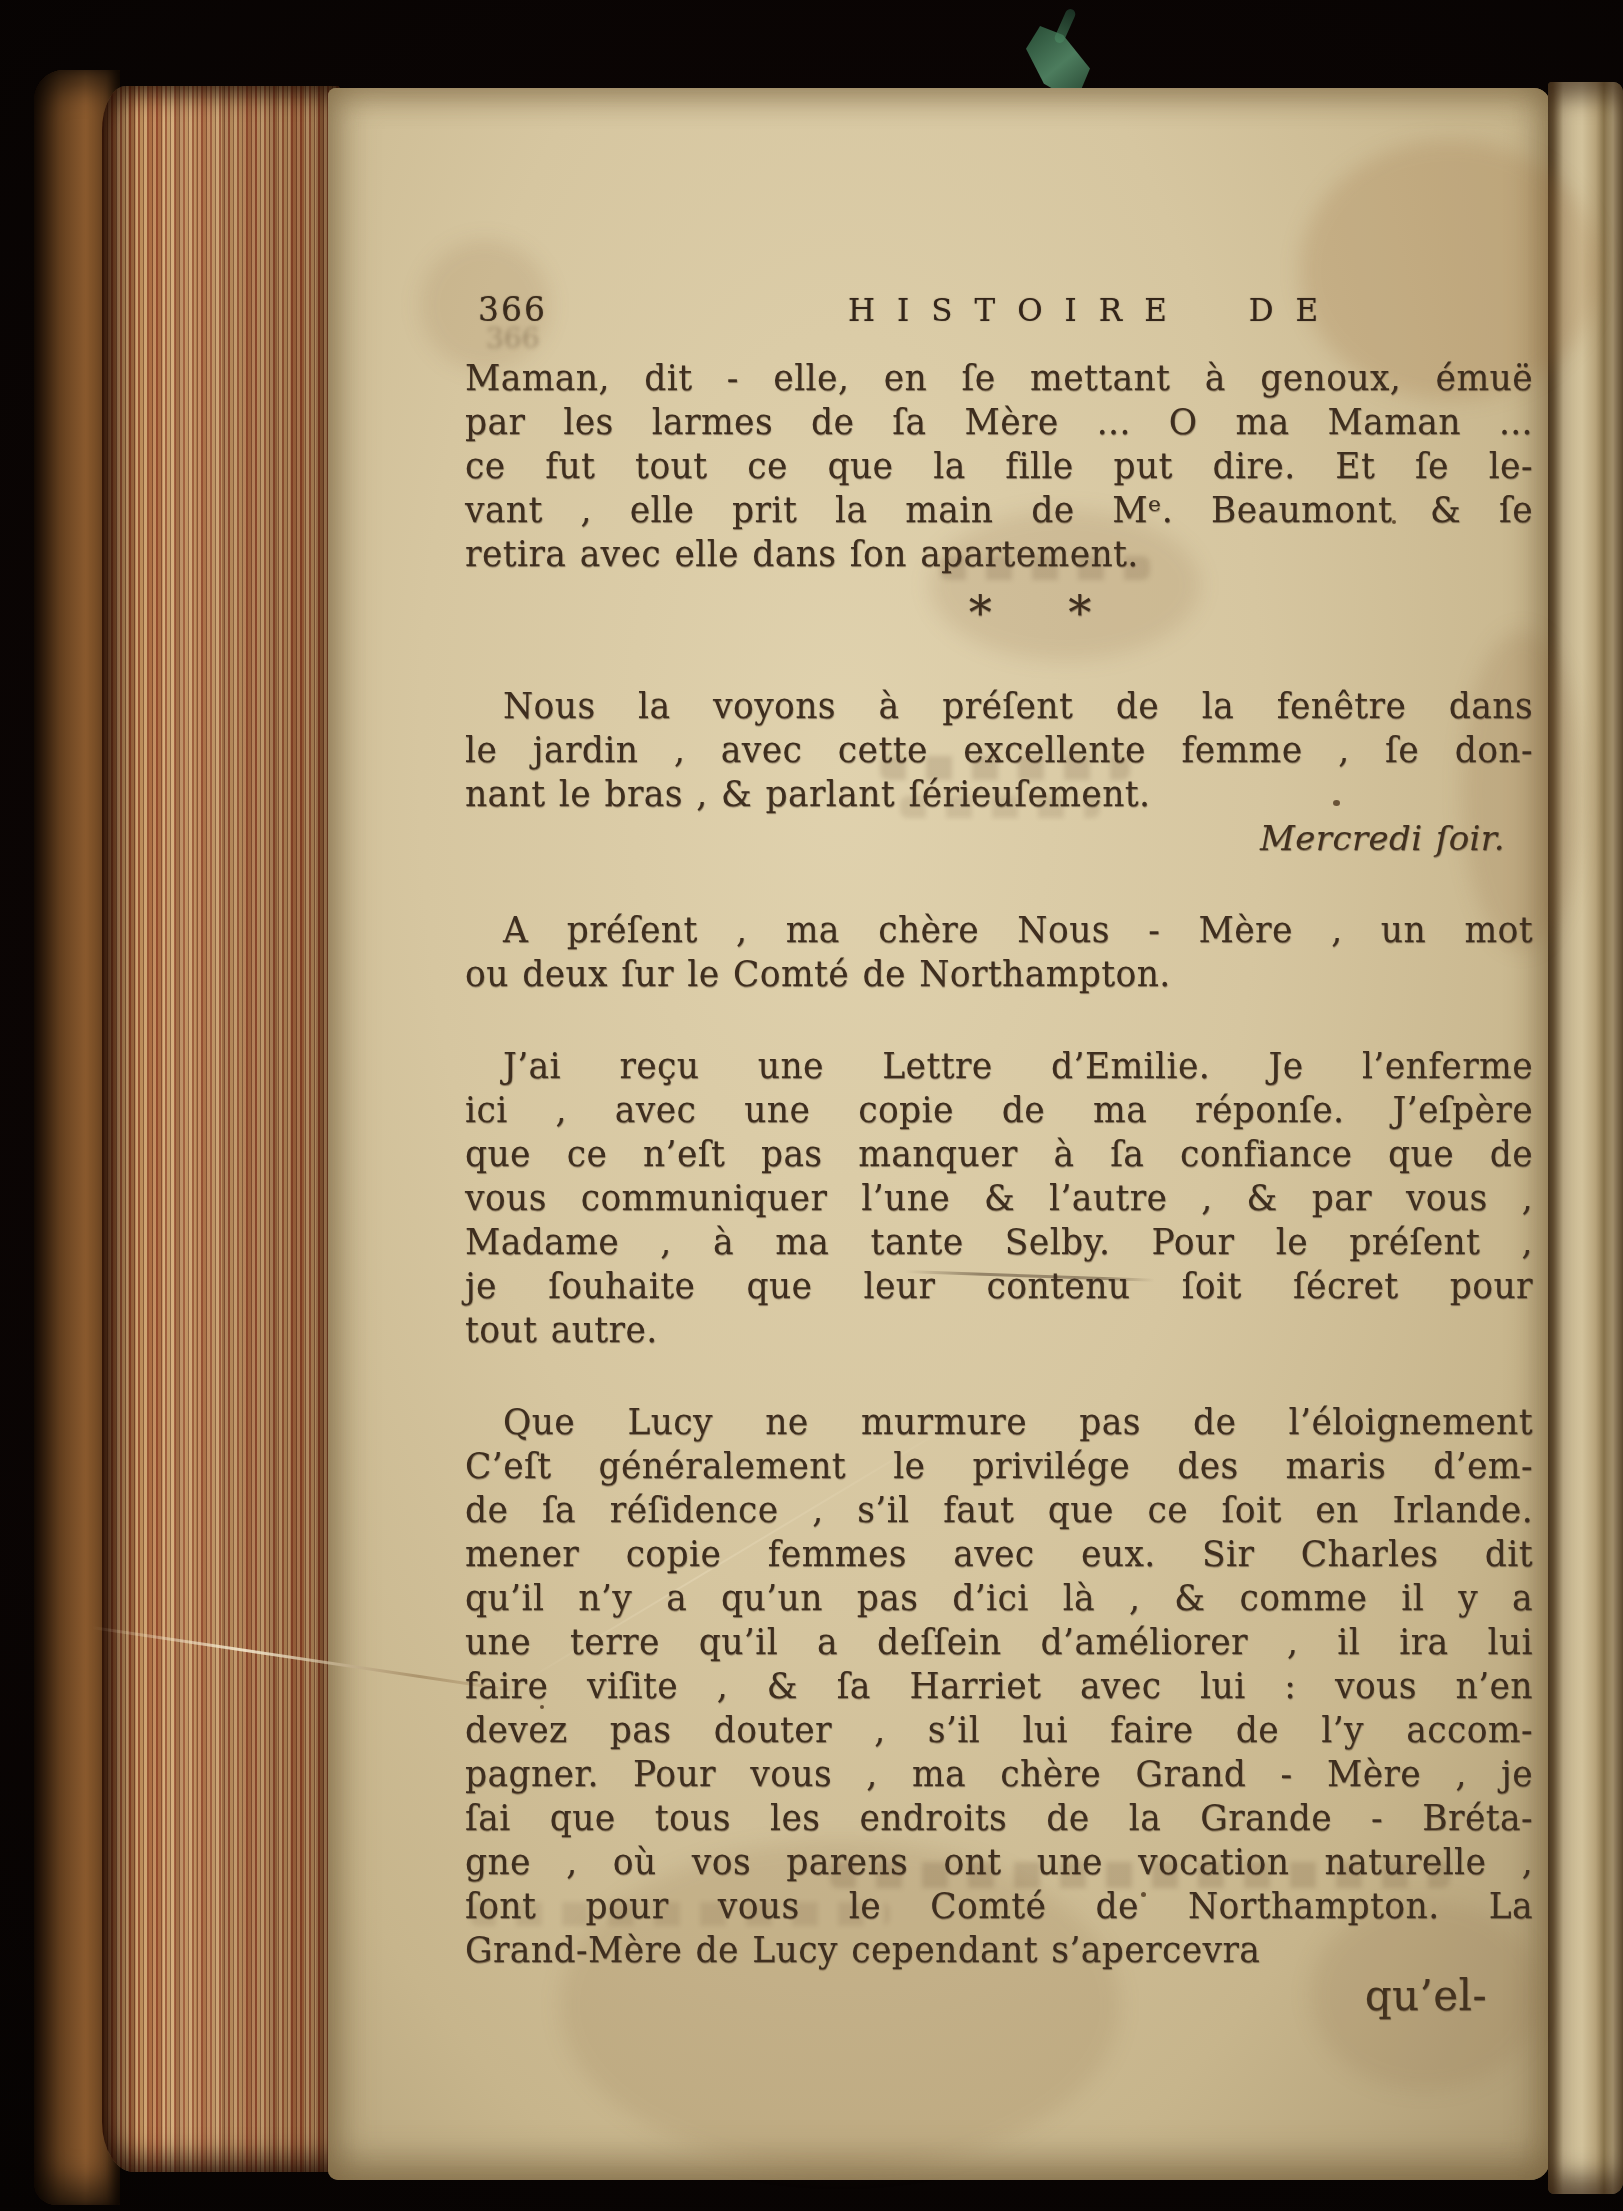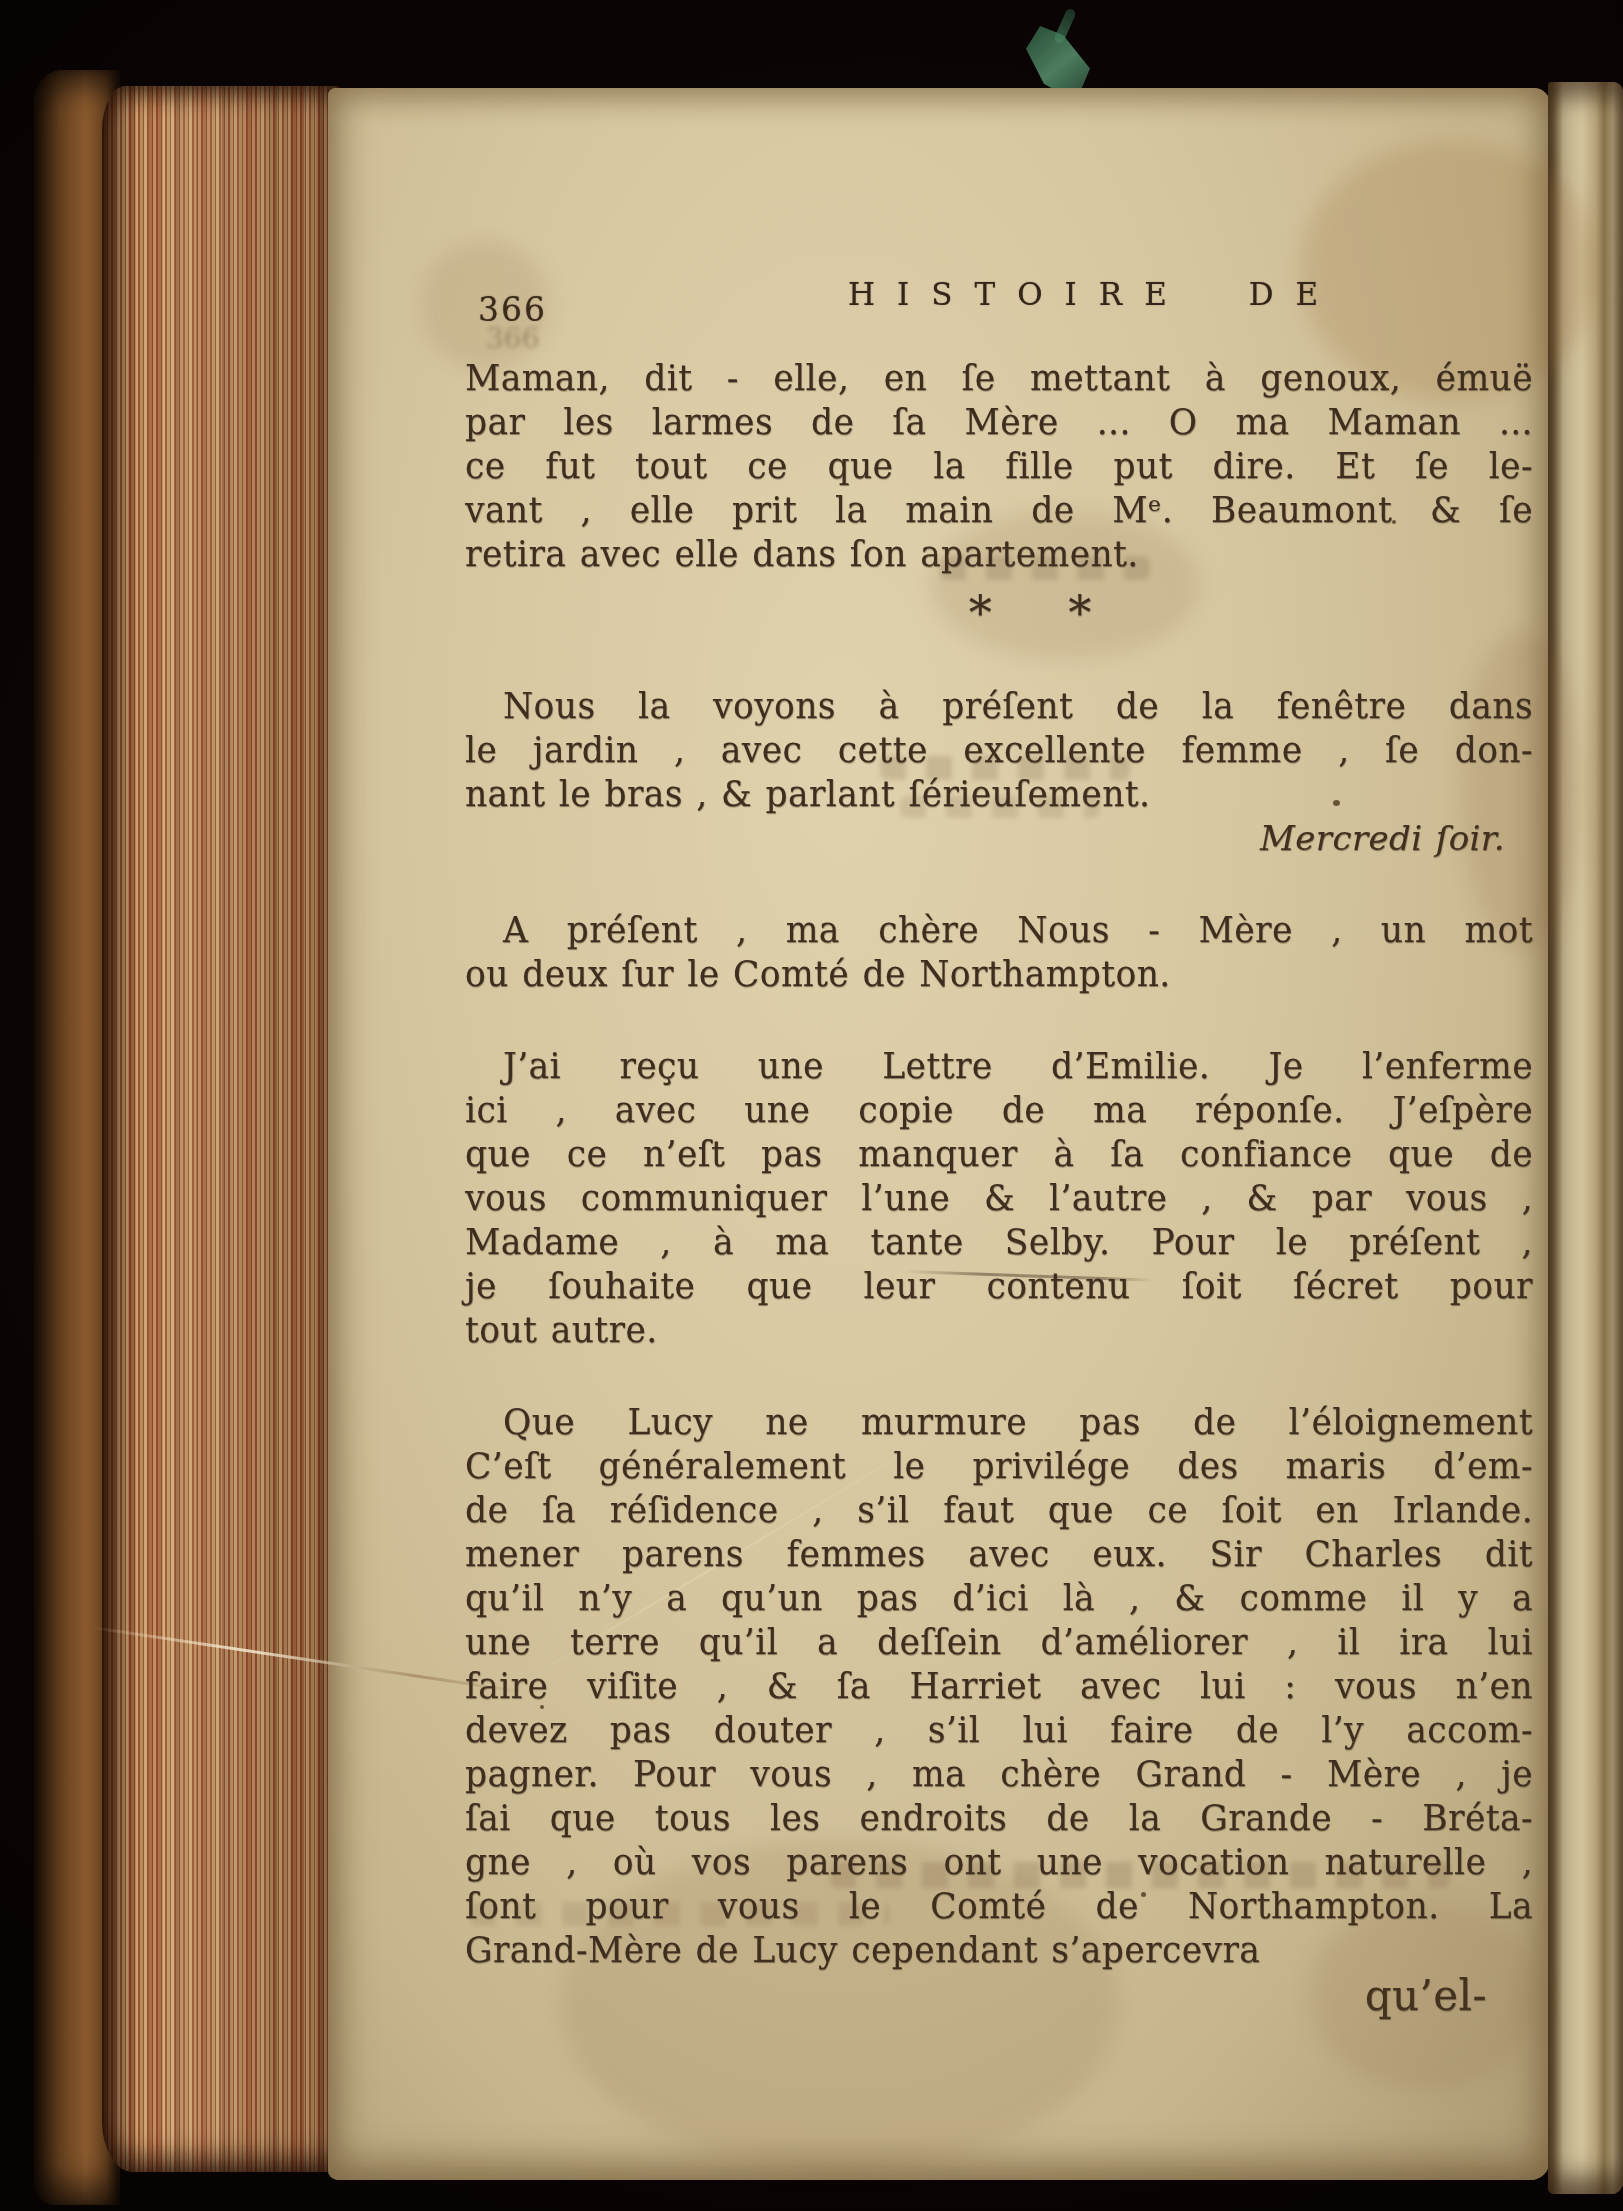--- a/index.html
+++ b/index.html
@@ -66,21 +66,21 @@
   
   .pagenum{
     position:absolute;left:478px;top:290px;font-size:33px;color:#3a2b1c;
     letter-spacing:2px;text-shadow:0 0 1.2px rgba(62,45,28,.6);
   }
   .pagenum-ghost{
     position:absolute;left:486px;top:322px;font-size:28px;color:rgba(80,58,34,.38);
     filter:blur(2px);
   }
   .running-header{
-    position:absolute;left:848px;top:276px;font-size:31px;color:#33251ا8;
+    position:absolute;left:848px;top:292px;font-size:31px;color:#33251ا8;
     color:#33251a;letter-spacing:22px;word-spacing:28px;
     text-shadow:0 0 1.2px rgba(62,45,28,.55);
   }
   .textcol{
     position:absolute;left:465px;top:356px;width:1068px;
     font-size:34.5px;color:#3e2e1f;letter-spacing:.4px;word-spacing:2px;
     text-shadow:0.4px 0.7px 1px rgba(60,42,26,.55);
   }
   .para{margin:0;}
   .line{height:44px;line-height:44px;text-align:justify;text-align-last:justify;white-space:normal;}
@@ -165,21 +165,21 @@
         <div class="line">que ce n’eſt pas manquer à ſa confiance que de</div>
         <div class="line">vous communiquer l’une &amp; l’autre , &amp; par vous ,</div>
         <div class="line">Madame , à ma tante Selby. Pour le préſent ,</div>
         <div class="line">je ſouhaite que leur contenu ſoit ſécret pour</div>
         <div class="line last">tout autre.</div>
       </div>
     <div class="para indent">
         <div class="line">Que Lucy ne murmure pas de l’éloignement</div>
         <div class="line">C’eſt généralement le privilége des maris d’em-</div>
         <div class="line">de ſa réſidence , s’il faut que ce ſoit en Irlande.</div>
-        <div class="line">mener parens femmes avec eux. Sir Charles dit</div>
+        <div class="line">mener copie femmes avec eux. Sir Charles dit</div>
         <div class="line">qu’il n’y a qu’un pas d’ici là , &amp; comme il y a</div>
         <div class="line">une terre qu’il a deſſein d’améliorer , il ira lui</div>
         <div class="line">faire viſite , &amp; ſa Harriet avec lui : vous n’en</div>
         <div class="line">devez pas douter , s’il lui faire de l’y accom-</div>
         <div class="line">pagner. Pour vous , ma chère Grand - Mère , je</div>
         <div class="line">ſai que tous les endroits de la Grande - Bréta-</div>
         <div class="line">gne , où vos parens ont une vocation naturelle ,</div>
         <div class="line">ſont pour vous le Comté de Northampton. La</div>
         <div class="line last">Grand-Mère de Lucy cependant s’apercevra</div>
       </div>

